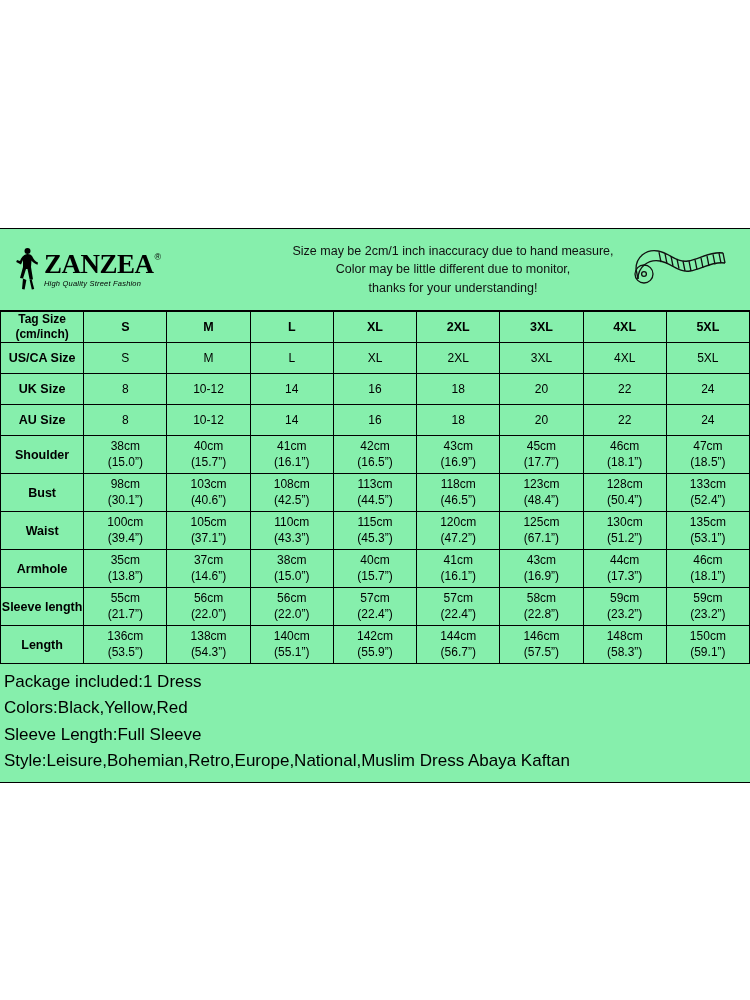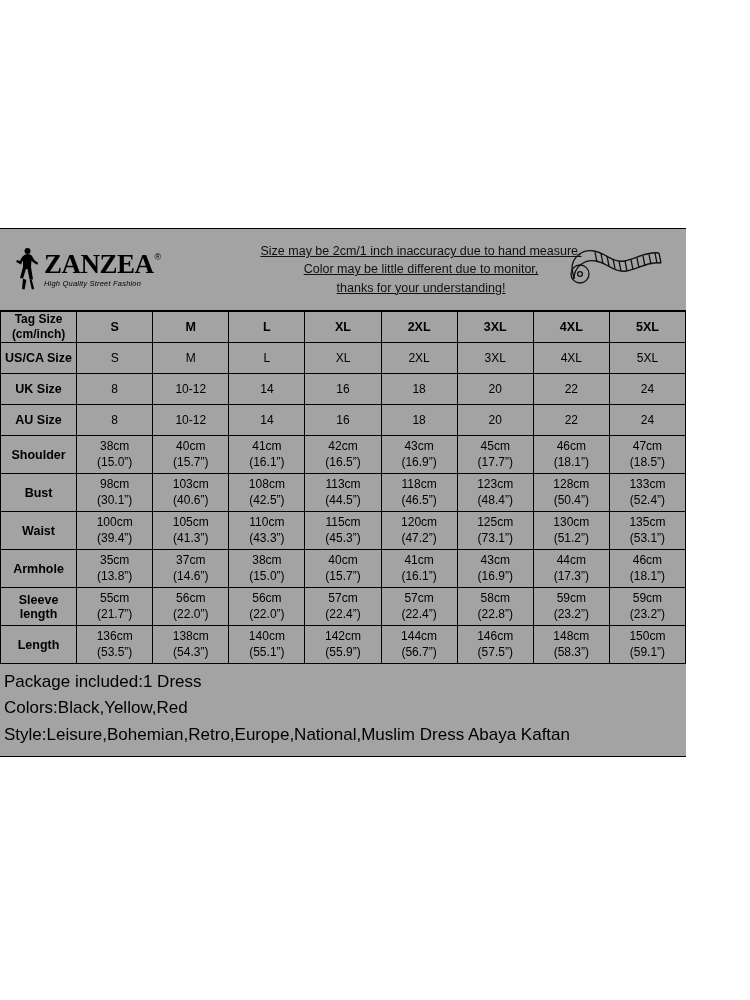--- a/index.html
+++ b/index.html
@@ -14,22 +14,22 @@
   #page {
     position: relative;
     width: 750px;
     height: 1000px;
     background: #ffffff;
   }
   .card {
     position: absolute;
     left: 0;
     top: 228px;
-    width: 686px;
-    background: #a3a3a3;
+    width: 750px;
+    background: #86efac;
     border-top: 1px solid #000;
     border-bottom: 1px solid #000;
   }
   
   .header {
     position: relative;
     height: 82px;
     border-bottom: 1px solid #000;
     display: flex;
     align-items: center;
@@ -77,21 +77,20 @@
     margin-top: 2px;
     letter-spacing: 0.2px;
   }
   .header-note {
     flex: 1;
     text-align: center;
     font-size: 12.5px;
     color: #111;
     line-height: 1.45;
     padding-right: 40px;
-    text-decoration: underline;
   }
   .tape-wrap {
     position: absolute;
     right: 12px;
     top: 10px;
     width: 110px;
     height: 62px;
   }
   
   table.size-table {
@@ -264,25 +263,25 @@
           <td><span class="twoline"><span class="cm">113cm</span><span class="inch">(44.5”)</span></span></td>
           <td><span class="twoline"><span class="cm">118cm</span><span class="inch">(46.5”)</span></span></td>
           <td><span class="twoline"><span class="cm">123cm</span><span class="inch">(48.4”)</span></span></td>
           <td><span class="twoline"><span class="cm">128cm</span><span class="inch">(50.4”)</span></span></td>
           <td><span class="twoline"><span class="cm">133cm</span><span class="inch">(52.4”)</span></span></td>
         </tr>
 
         <tr class="tall">
           <td class="label">Waist</td>
           <td><span class="twoline"><span class="cm">100cm</span><span class="inch">(39.4”)</span></span></td>
-          <td><span class="twoline"><span class="cm">105cm</span><span class="inch">(41.3”)</span></span></td>
+          <td><span class="twoline"><span class="cm">105cm</span><span class="inch">(37.1”)</span></span></td>
           <td><span class="twoline"><span class="cm">110cm</span><span class="inch">(43.3”)</span></span></td>
           <td><span class="twoline"><span class="cm">115cm</span><span class="inch">(45.3”)</span></span></td>
           <td><span class="twoline"><span class="cm">120cm</span><span class="inch">(47.2”)</span></span></td>
-          <td><span class="twoline"><span class="cm">125cm</span><span class="inch">(73.1”)</span></span></td>
+          <td><span class="twoline"><span class="cm">125cm</span><span class="inch">(67.1”)</span></span></td>
           <td><span class="twoline"><span class="cm">130cm</span><span class="inch">(51.2”)</span></span></td>
           <td><span class="twoline"><span class="cm">135cm</span><span class="inch">(53.1”)</span></span></td>
         </tr>
 
         <tr class="tall">
           <td class="label">Armhole</td>
           <td><span class="twoline"><span class="cm">35cm</span><span class="inch">(13.8”)</span></span></td>
           <td><span class="twoline"><span class="cm">37cm</span><span class="inch">(14.6”)</span></span></td>
           <td><span class="twoline"><span class="cm">38cm</span><span class="inch">(15.0”)</span></span></td>
           <td><span class="twoline"><span class="cm">40cm</span><span class="inch">(15.7”)</span></span></td>
@@ -314,17 +313,18 @@
           <td><span class="twoline"><span class="cm">146cm</span><span class="inch">(57.5”)</span></span></td>
           <td><span class="twoline"><span class="cm">148cm</span><span class="inch">(58.3”)</span></span></td>
           <td><span class="twoline"><span class="cm">150cm</span><span class="inch">(59.1”)</span></span></td>
         </tr>
       </tbody>
     </table>
 
     <div class="info">
       <div>Package included:1 Dress</div>
       <div>Colors:Black,Yellow,Red</div>
+      <div>Sleeve Length:Full Sleeve</div>
       <div>Style:Leisure,Bohemian,Retro,Europe,National,Muslim Dress Abaya Kaftan</div>
     </div>
 
   </div>
 </div>
 
 </body></html>

